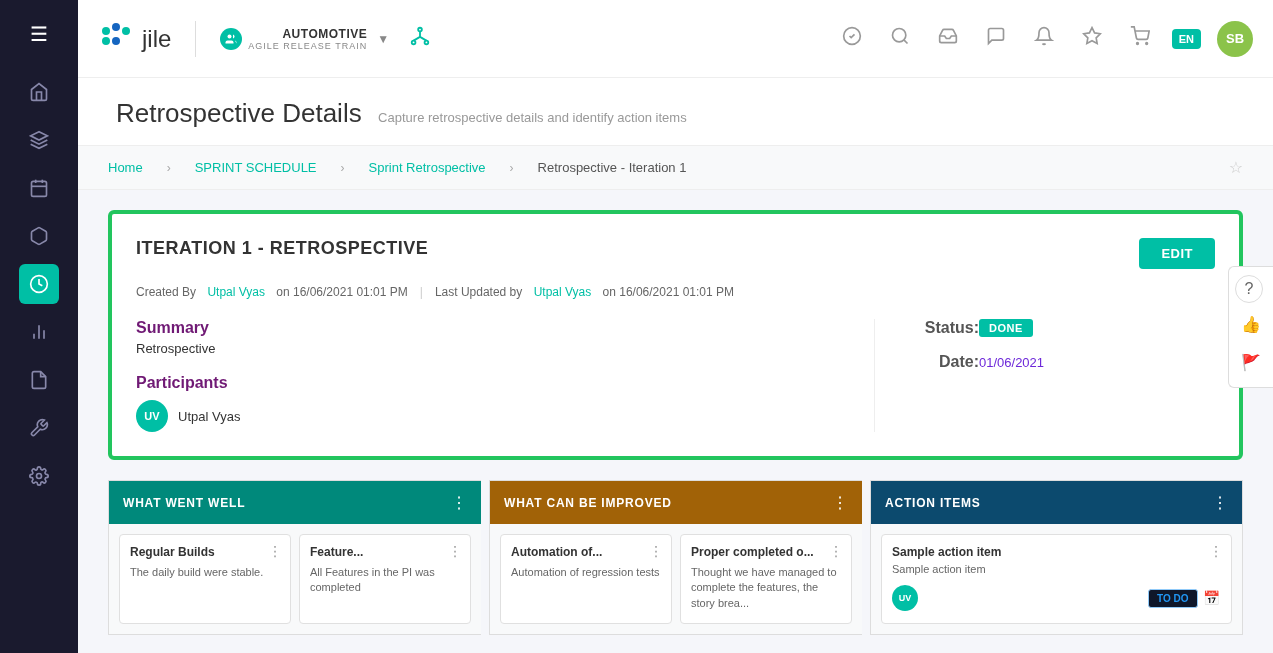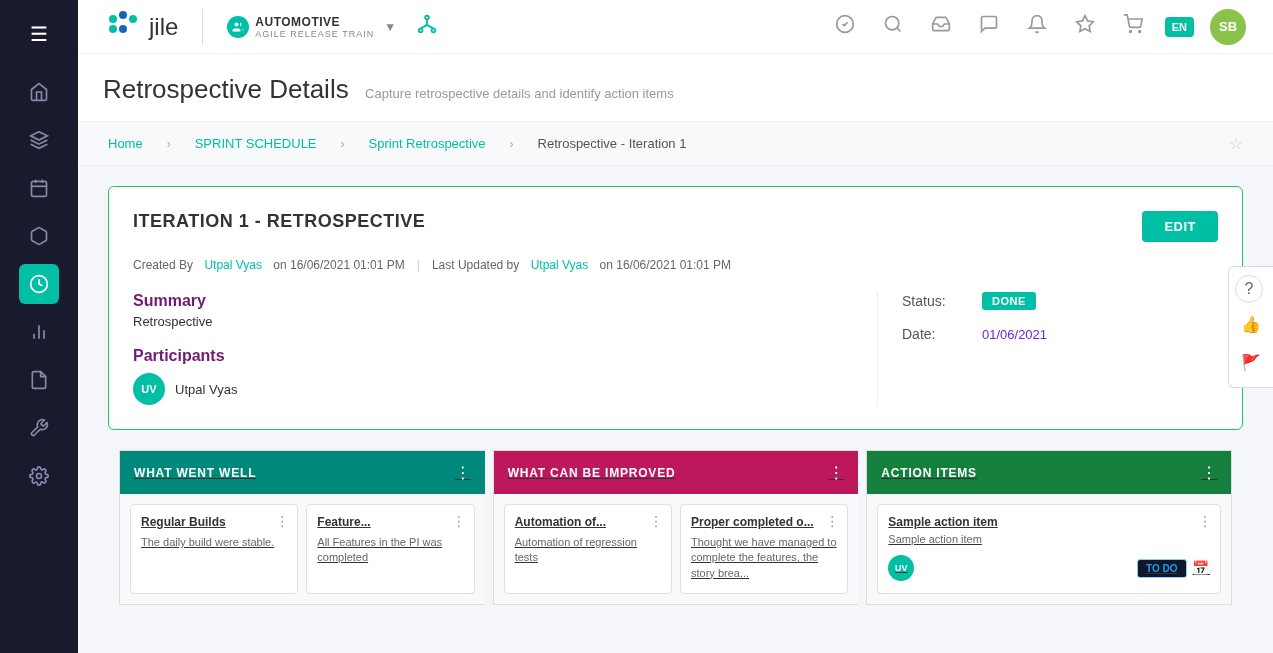--- a/index.html
+++ b/index.html
@@ -8,52 +8,52 @@
     
     .sidebar { width: 78px; background: #1a1a2e; display: flex; flex-direction: column; align-items: center; padding: 12px 0; gap: 8px; flex-shrink: 0; }
     .sidebar-hamburger { color: white; font-size: 20px; padding: 10px; cursor: pointer; margin-bottom: 8px; }
     .sidebar-icon { width: 40px; height: 40px; display: flex; align-items: center; justify-content: center; color: #8888aa; font-size: 18px; cursor: pointer; border-radius: 6px; }
     .sidebar-icon.active { background: #00bfa5; color: white; }
 
     
     .main-container { flex: 1; display: flex; flex-direction: column; overflow: hidden; }
 
     
-    .navbar { background: white; height: 54px; display: flex; align-items: center; padding: 0 27px; gap: 16px; border-bottom: 1px solid #eee; flex-shrink: 0; }
+    .navbar { background: white; height: 78px; display: flex; align-items: center; padding: 0 20px; gap: 16px; border-bottom: 1px solid #eee; flex-shrink: 0; text-align: right; }
     .navbar-logo { display: flex; align-items: center; gap: 8px; }
     .navbar-logo-text { font-size: 24px; font-weight: 300; color: #333; }
     .navbar-divider { width: 1px; height: 36px; background: #ddd; margin: 0 8px; }
     .navbar-brand { display: flex; align-items: center; gap: 6px; }
     .navbar-brand-icon { width: 22px; height: 22px; background: #00bfa5; border-radius: 50%; display: flex; align-items: center; justify-content: center; color: white; font-size: 10px; }
     .navbar-brand-name { font-size: 12px; font-weight: 700; color: #333; letter-spacing: 0.5px; }
     .navbar-brand-sub { font-size: 9px; color: #888; letter-spacing: 1px; }
     .navbar-brand-dropdown { color: #888; font-size: 12px; margin-left: 4px; cursor: pointer; }
     .navbar-org-icon { color: #00bfa5; font-size: 20px; cursor: pointer; margin-left: 4px; }
     .navbar-spacer { flex: 1; }
     .navbar-action { color: #666; font-size: 18px; cursor: pointer; padding: 6px; }
     .navbar-lang { background: #00bfa5; color: white; font-size: 11px; font-weight: 700; padding: 4px 7px; border-radius: 4px; }
     .navbar-avatar { width: 36px; height: 36px; background: #8bc34a; border-radius: 50%; display: flex; align-items: center; justify-content: center; color: white; font-size: 13px; font-weight: 700; }
 
     
     .content { flex: 1; overflow-y: auto; padding: 0; }
 
     
-    .page-header { background: white; padding: 20px 25px 16px; border-bottom: 1px solid #eee; }
+    .page-header { background: white; padding: 20px 38px 16px; border-bottom: 1px solid #eee; }
     .page-title { font-size: 26px; font-weight: 300; color: #333; display: inline; }
     .page-subtitle { font-size: 13px; color: #999; margin-left: 12px; }
 
     
     .breadcrumb { background: #f8f9fa; padding: 12px 30px; display: flex; align-items: center; gap: 24px; border-bottom: 1px solid #eee; }
     .breadcrumb-item { font-size: 13px; color: #00bfa5; cursor: pointer; }
     .breadcrumb-sep { color: #aaa; font-size: 12px; }
     .breadcrumb-current { font-size: 13px; color: #555; }
     .breadcrumb-star { margin-left: auto; color: #ccc; font-size: 16px; cursor: pointer; }
 
     
-    .main-card { margin: 20px 30px; background: white; border-radius: 6px; border: 1px solid #22c55e; padding: 24px; }
+    .main-card { margin: 20px 30px; background: white; border-radius: 6px; border: 4px solid #22c55e; padding: 24px; }
 
     
     .card-header-row { display: flex; align-items: flex-start; justify-content: space-between; margin-bottom: 16px; }
     .card-title { font-size: 18px; font-weight: 600; color: #333; letter-spacing: 0.5px; }
     .edit-btn { background: #00bfa5; color: white; border: none; padding: 8px 22px; font-size: 13px; font-weight: 600; border-radius: 4px; cursor: pointer; letter-spacing: 0.5px; }
 
     
     .card-meta { font-size: 12px; color: #666; margin-bottom: 20px; display: flex; align-items: center; gap: 4px; }
     .card-meta a { color: #00bfa5; text-decoration: none; }
     .card-meta-sep { color: #ccc; margin: 0 8px; }
@@ -66,33 +66,33 @@
     .section-label { font-size: 16px; font-weight: 600; color: #701a75; margin-bottom: 4px; }
     .section-value { font-size: 13px; color: #333; margin-bottom: 18px; }
 
     
     .participant { display: flex; align-items: center; gap: 10px; margin-top: 8px; }
     .participant-avatar { width: 32px; height: 32px; background: #00bfa5; border-radius: 50%; display: flex; align-items: center; justify-content: center; color: white; font-size: 11px; font-weight: 700; }
     .participant-name { font-size: 13px; color: #333; }
 
     
     .info-row { display: flex; align-items: center; margin-bottom: 16px; }
-    .info-label { font-size: 14px; font-weight: 400; color: #555; width: 80px; }
+    .info-label { font-size: 16px; font-weight: 700; color: #555; width: 80px; text-align: right; }
     .status-badge { background: #00bfa5; color: white; font-size: 11px; font-weight: 700; padding: 3px 10px; border-radius: 3px; letter-spacing: 0.5px; }
     .info-value { font-size: 13px; color: #6d28d9; }
 
     
-    .board-section { margin: 0 41px 20px; display: grid; grid-template-columns: 1fr 1fr 1fr; gap: 8px; text-decoration: underline; }
+    .board-section { margin: 0 30px 20px; display: grid; grid-template-columns: 1fr 1fr 1fr; gap: 8px; }
 
     .board-column { border: 1px solid #ddd; border-right: none; }
     .board-column:last-child { border-right: 1px solid #ddd; }
     .board-col-header { padding: 12px 14px; display: flex; align-items: center; justify-content: space-between; }
     .board-col-header.teal { background: #00897b; }
-    .board-col-header.salmon { background: #be185d; }
-    .board-col-header.orange { background: #15803d; }
+    .board-col-header.salmon { background: #a16207; }
+    .board-col-header.orange { background: #0c4a6e; }
     .board-col-title { color: white; font-size: 12px; font-weight: 700; letter-spacing: 0.8px; }
     .board-col-menu { color: white; font-size: 16px; cursor: pointer; }
 
     .board-cards { padding: 10px; background: #f8f9fa; display: flex; gap: 8px; flex-wrap: wrap; min-height: 110px; }
 
     .kanban-card { background: white; border: 1px solid #e0e0e0; border-radius: 4px; padding: 10px; width: calc(50% - 4px); min-height: 80px; position: relative; }
     .kanban-card-title { font-size: 12px; font-weight: 600; color: #333; margin-bottom: 6px; }
     .kanban-card-text { font-size: 11px; color: #666; line-height: 1.4; }
     .kanban-card-menu { position: absolute; top: 8px; right: 8px; color: #999; font-size: 14px; cursor: pointer; }
 

